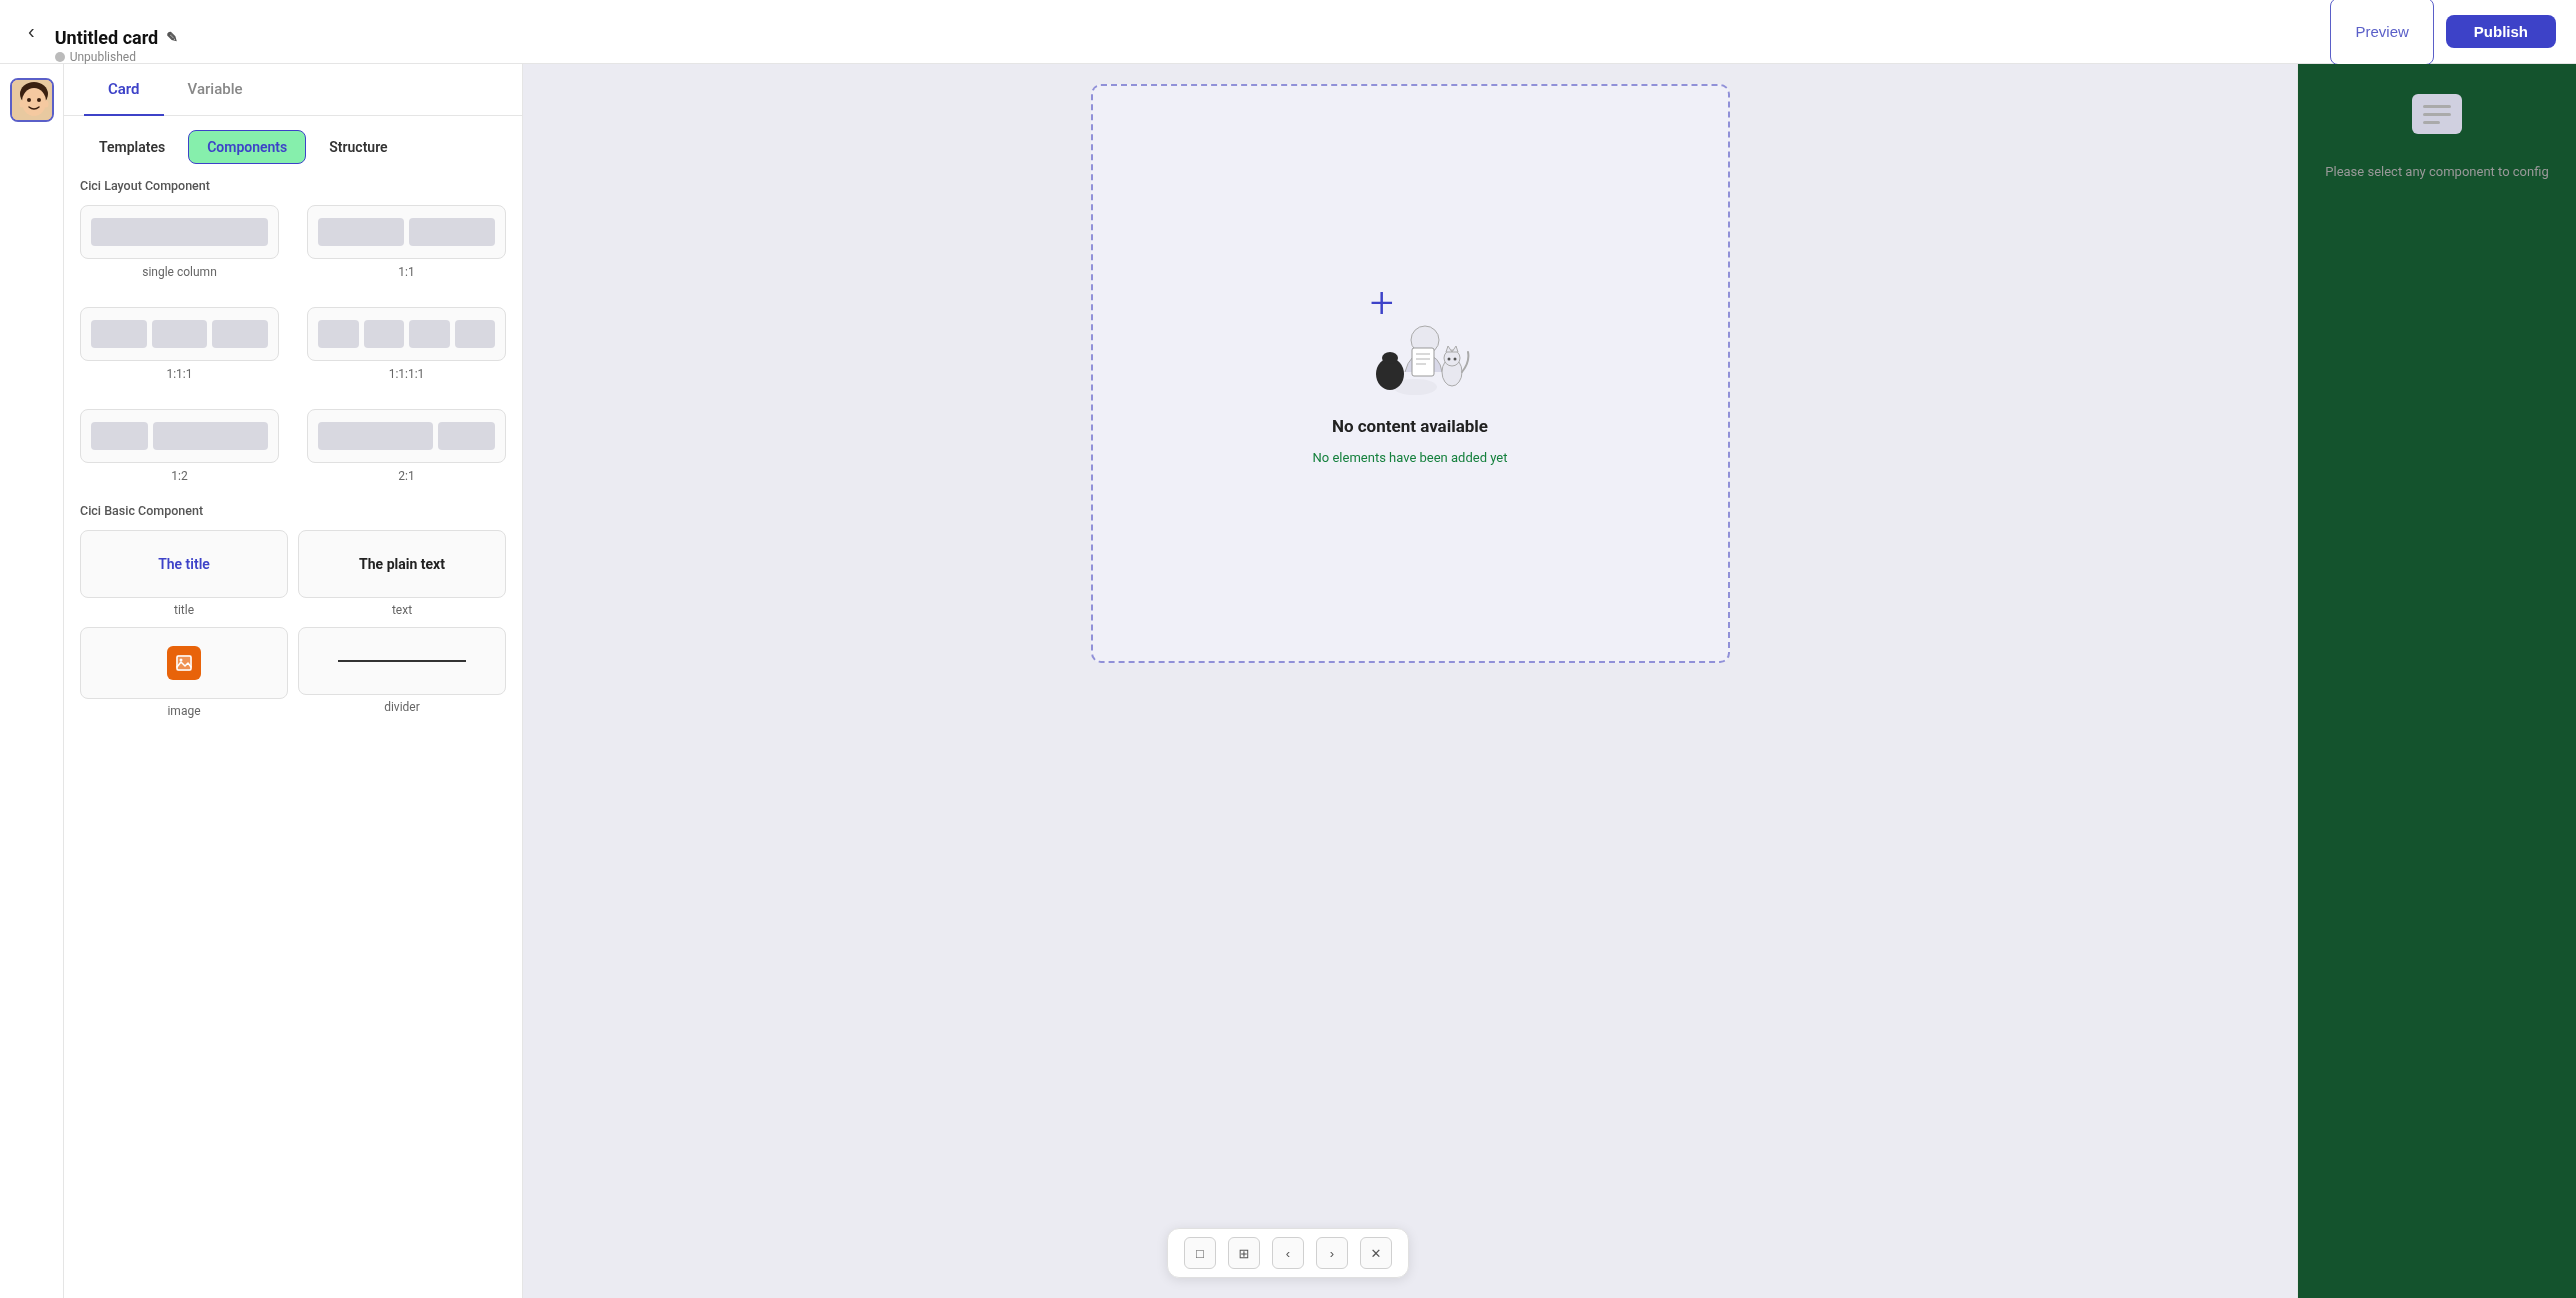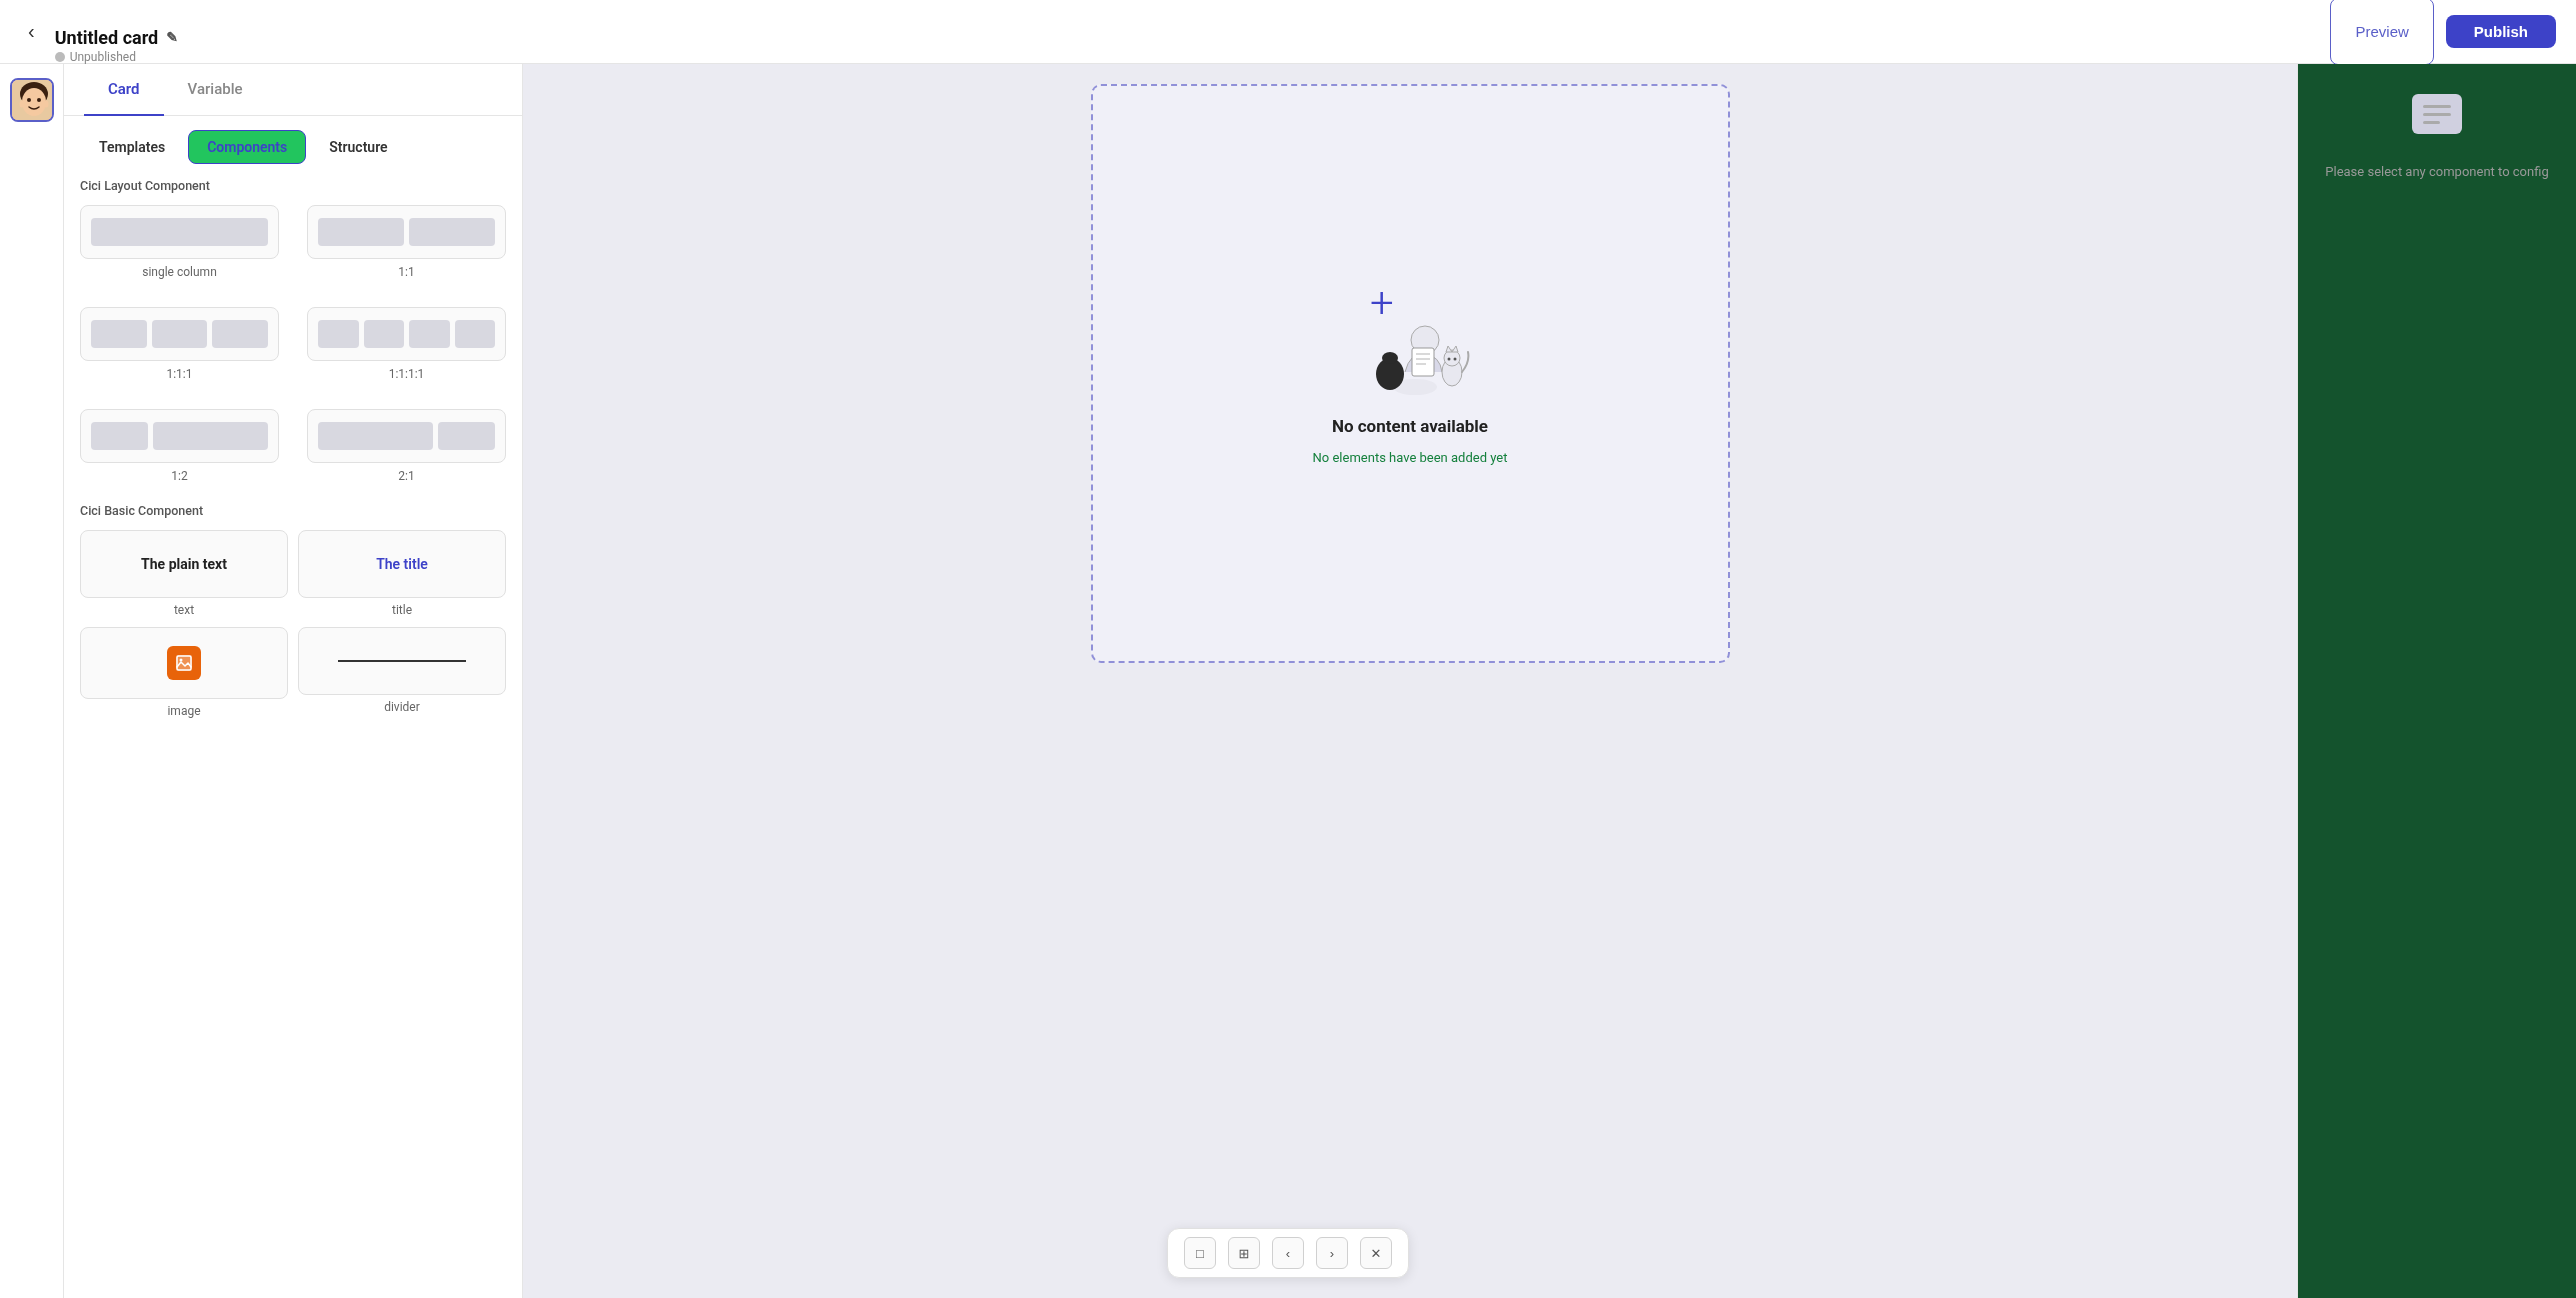--- a/index.html
+++ b/index.html
@@ -172,21 +172,21 @@
       font-weight: 600;
       border-radius: 8px;
       border: 1.5px solid transparent;
       cursor: pointer;
       color: #333;
       background: #fff;
     }
     .sub-tab.active {
       border: 1.5px solid #3d42c8;
       color: #3d42c8;
-      background: #22c55e;
+      background: #86efac;
     }
 
     
     .section-label {
       font-size: 12.5px;
       color: #555;
       padding: 14px 16px 6px;
       font-weight: 500;
     }
 
@@ -521,30 +521,30 @@
         <span class="layout-label">2:1</span>
       </div>
 
     </div>
 
     <div class="section-label">Cici Basic Component</div>
     <div class="components-grid">
 
       <div class="component-item">
         <div class="component-preview">
-          <span class="plain-text-preview">The plain text</span>
-        </div>
-        <span class="component-label">text</span>
+          <span class="title-preview">The title</span>
+        </div>
+        <span class="component-label">title</span>
       </div>
 
       <div class="component-item">
         <div class="component-preview">
-          <span class="title-preview">The title</span>
-        </div>
-        <span class="component-label">title</span>
+          <span class="plain-text-preview">The plain text</span>
+        </div>
+        <span class="component-label">text</span>
       </div>
 
       <div class="component-item">
         <div class="component-preview">
           <div class="image-icon-preview">
             <svg width="20" height="20" viewBox="0 0 20 20" fill="none">
               <rect x="2" y="2" width="16" height="16" rx="2" fill="white" opacity="0.3"></rect>
               <rect x="3" y="3" width="14" height="14" rx="1.5" stroke="white" stroke-width="1.5"></rect>
               <circle cx="7" cy="7" r="1.5" fill="white"></circle>
               <path d="M3 14 L7 9 L11 13 L14 10 L17 14" stroke="white" stroke-width="1.5" stroke-linecap="round" stroke-linejoin="round"></path>

